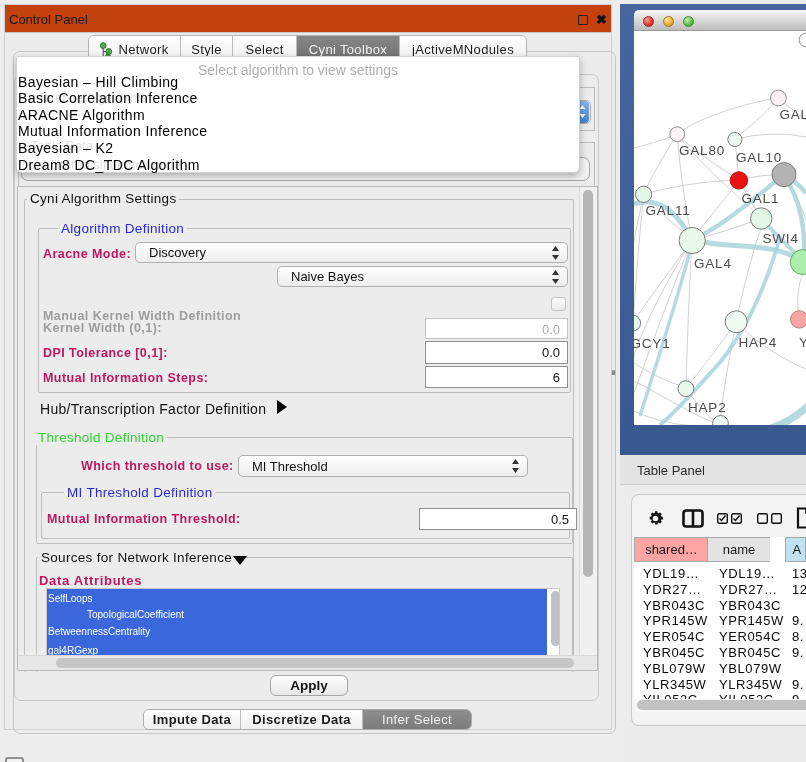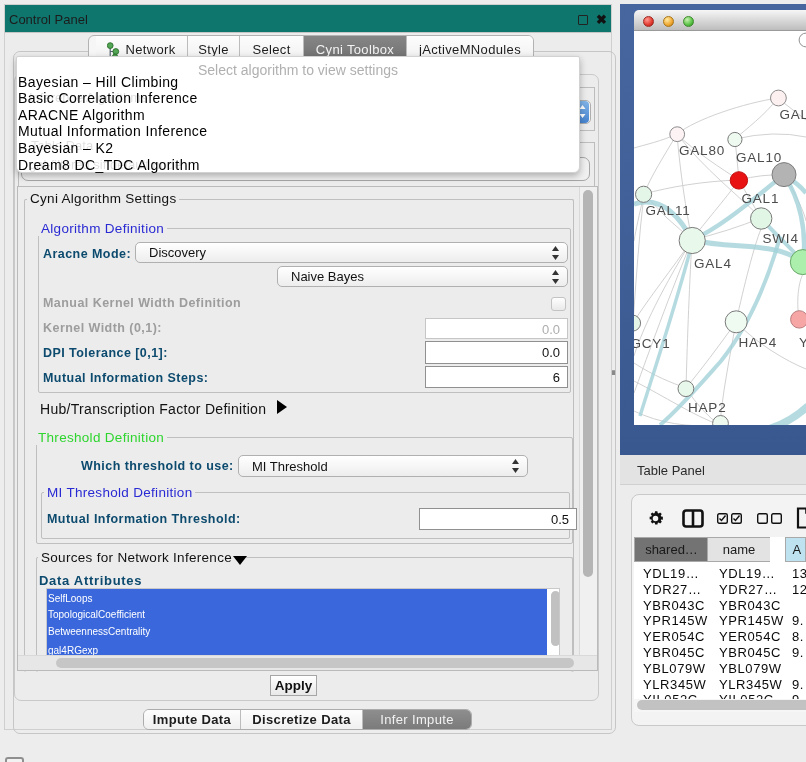--- a/index.html
+++ b/index.html
@@ -1,64 +1,64 @@
 <!DOCTYPE html>
 <html><head>
 <meta charset="utf-8">
 <style>
 * { margin:0; padding:0; box-sizing:border-box; }
 html,body { width:806px; height:762px; background:#ededed; font-family:"Liberation Sans", sans-serif; overflow:hidden; position:relative; }
 
 #win { position:absolute; left:4px; top:4px; width:608px; height:726px; background:#ececec; border:1px solid #cfcfcf; }
-#titlebar { position:absolute; left:0; top:0; width:100%; height:28px; background:#0f766e; border-bottom:1px solid #c5c5c5; }
+#titlebar { position:absolute; left:0; top:0; width:100%; height:28px; background:#c2410c; border-bottom:1px solid #c5c5c5; }
 #titlebar .t { position:absolute; left:4px; top:7px; font-size:13px; color:#1c1c1c; }
 #titlebar .flt { position:absolute; left:573px; top:10px; width:10px; height:10px; border:1.5px solid #222; border-radius:1px; }
 #titlebar .cls { position:absolute; left:591px; top:7px; font-size:13px; font-weight:bold; color:#111; }
 
 #contentborder { position:absolute; left:8px; top:46px; width:603px; height:683px; border:1px solid #c6c6c6; border-radius:7px; }
 
-.tabs { position:absolute; top:35px; left:88px; height:28px; display:flex; border:1px solid #b2b2b2; border-radius:6px 6px 0 0; overflow:hidden; background:#f6f6f6;padding-left:7px; }
+.tabs { position:absolute; top:35px; left:88px; height:28px; display:flex; border:1px solid #b2b2b2; border-radius:6px 6px 0 0; overflow:hidden; background:#f6f6f6; }
 .tab { height:100%; display:flex; align-items:center; justify-content:center; font-size:13px; letter-spacing:0.35px; color:#1d1d1d; background:linear-gradient(#fdfdfd,#f0f0f0); border-right:1px solid #bcbcbc; padding:0; }
 .tab:last-child { border-right:none; }
 .tab.sel { background:linear-gradient(#868686,#6f6f6f); color:#f4f4f4; }
 
 #innerpanel { position:absolute; left:14px; top:74px; width:585px; height:627px; border:1px solid #c9c9c9; border-radius:7px; background:#ececec; }
 
 .ghostbox { position:absolute; border:1px solid #bdbdbd; }
 .ghostcombo { position:absolute; left:21px; top:100px; width:570px; height:24px; background:#f5f5f5; border:1px solid #aeaeae; border-radius:5px; }
 .ghostcombo .blue { position:absolute; right:1px; top:0px; width:13px; height:22px; background:linear-gradient(#82b4e8,#4683cf); border-radius:0 4px 4px 0; }
 .ghostfield { position:absolute; left:21px; top:157px; width:569px; height:24px; background:#f0f0f0; border:1px solid #a6a6a6; border-radius:7px; }
 
 #scrollc { position:absolute; left:17px; top:186px; width:581px; height:485px; border:1px solid #bababa; background:#ececec; }
 
 .tborder { position:absolute; border:1px solid #bfbfbf; border-radius:2px; }
 .ttitle { position:absolute; font-size:13.5px; letter-spacing:0.3px; background:#ececec; padding:0 3px; color:#111; white-space:nowrap; }
-.blue-t { color:#2a2ad4; }
+.blue-t { color:#2a2ad4;margin-left:20px; }
 .green-t { color:#2ed52e; }
-label.b { position:absolute; font-size:12.5px; letter-spacing:0.45px; font-weight:bold; color:#0c4a6e; white-space:nowrap; }
+label.b { position:absolute; font-size:12.5px; letter-spacing:0.45px; font-weight:bold; color:#be185d; white-space:nowrap; }
 label.dis { color:#9d9d9d; }
 
 .combo { position:absolute; background:linear-gradient(#ffffff,#ededed); border:1px solid #b0b0b0; border-radius:5px; font-size:13px; color:#111; display:flex; align-items:center; }
 .combo .txt { padding-left:13px; }
 .combo .arr { position:absolute; right:7px; top:2px; width:9px; height:16px; }
 .field { position:absolute; background:#fff; border:1px solid #909090; font-size:13px; color:#111; text-align:right; padding:3px 7px 0 0; }
 .field.dis { border-color:#c6c6c6; color:#adadad; }
 .checkbox { position:absolute; width:15px; height:14px; background:linear-gradient(#fefefe,#e9e9e9); border:1px solid #c3c3c3; border-radius:3px; }
 
 #attrlist { position:absolute; left:28px; top:401px; width:514px; height:69px; background:#fff; border:1px solid #c9c9c9; overflow:hidden; }
 #attrlist .sel { position:absolute; left:0; top:0; width:500px; height:100%; background:#3a67db; }
 #attrlist .it { position:absolute; left:1px; font-size:10px; color:#fff; white-space:nowrap; }
 #attrlist .vthumb { position:absolute; left:504px; top:2px; width:9px; height:55px; background:#c1c1c1; border-radius:5px; }
 
 #vsb { position:absolute; right:0; top:0; width:18px; height:468px; background:#f0f0f0; border-left:1px solid #d9d9d9; }
 #vsb .th { position:absolute; left:3px; top:3px; width:10px; height:387px; background:#b5b5b5; border-radius:6px; }
 #hsb { position:absolute; left:0; bottom:0; width:100%; height:15px; background:#e7e7e7; border-top:1px solid #d9d9d9; }
 #hsb .th { position:absolute; left:38px; top:2px; width:518px; height:10px; background:#c6c6c6; border-radius:6px; }
 
-#apply { position:absolute; left:270px; top:675px; width:47px; height:21px; background:linear-gradient(#ffffff,#e8e8e8); border:1px solid #a6a6a6; border-radius:0; font-size:13.5px; font-weight:600; color:#111; text-align:center; line-height:19px; }
+#apply { position:absolute; left:270px; top:675px; width:78px; height:21px; background:linear-gradient(#ffffff,#e8e8e8); border:1px solid #a6a6a6; border-radius:6px; font-size:13.5px; font-weight:600; color:#111; text-align:center; line-height:19px; }
 
 #btabs { position:absolute; left:143px; top:709px; height:21px; display:flex; border:1px solid #acacac; border-radius:6px; overflow:hidden; }
 #btabs .tab { font-weight:bold; font-size:13px; }
 #btabs .tab.sel { background:linear-gradient(#8e8e8e,#7b7b7b); color:#f2f2f2; font-weight:normal; }
 
 #popup { position:absolute; left:16px; top:56px; width:564px; height:117px; background:#fff; border:1px solid #d2d2d2; border-radius:2px 2px 6px 6px; box-shadow:0 3px 7px rgba(0,0,0,0.28); }
 #popup .hd { position:absolute; top:5px; width:100%; text-align:center; font-size:14px; color:#b0b0b0; }
 #popup .it { position:absolute; left:1px; font-size:14px; letter-spacing:0.4px; color:#000; white-space:nowrap; }
 #popup .ghost { position:absolute; font-size:13px; color:#000; opacity:0.12; white-space:nowrap; }
 
@@ -130,21 +130,21 @@
           <path d="M4.5 15 L8 10 L1 10 Z" fill="#333"></path>
         </svg>
       </div>
     <div class="combo" style="left:259px;top:79px;width:291px;height:21px;">
         <span class="txt">Naive Bayes</span>
         <svg class="arr" viewBox="0 0 9 16">
           <path d="M4.5 1 L8 6 L1 6 Z" fill="#333"></path>
           <path d="M4.5 15 L8 10 L1 10 Z" fill="#333"></path>
         </svg>
       </div>
-    <label class="b dis" style="left:25px;top:109px;">Manual Kernel Width Definition</label>
+    <label class="b dis" style="left:25px;top:122px;">Manual Kernel Width Definition</label>
     <div class="checkbox" style="left:533px;top:110px;"></div>
     <label class="b dis" style="left:25px;top:134px;">Kernel Width (0,1):</label>
     <div class="field dis" style="left:407px;top:131px;width:143px;height:21px;">0.0</div>
     <label class="b" style="left:25px;top:159px;">DPI Tolerance [0,1]:</label>
     <div class="field" style="left:407px;top:154px;width:143px;height:23px;">0.0</div>
     <label class="b" style="left:25px;top:184px;">Mutual Information Steps:</label>
     <div class="field" style="left:407px;top:179px;width:143px;height:22px;">6</div>
 
     <div style="position:absolute;left:22px;top:214px;font-size:14px;letter-spacing:0.3px;color:#111;">Hub/Transcription Factor Definition</div>
     <div style="position:absolute;left:259px;top:213px;width:0;height:0;border-left:10px solid #000;border-top:7px solid transparent;border-bottom:7px solid transparent;"></div>
@@ -164,37 +164,37 @@
     <label class="b" style="left:29px;top:325px;">Mutual Information Threshold:</label>
     <div class="field" style="left:401px;top:321px;width:158px;height:22px;">0.5</div>
 
     <div class="tborder" style="left:18px;top:370px;width:537px;height:115px;border-bottom:none;"></div>
     <div class="ttitle" style="left:20px;top:363px;">Sources for Network Inference</div>
     <div style="position:absolute;left:215px;top:369px;width:0;height:0;border-top:9px solid #000;border-left:7px solid transparent;border-right:7px solid transparent;"></div>
     <label class="b" style="left:21px;top:386px;font-size:13px;letter-spacing:0.7px;">Data Attributes</label>
     <div id="attrlist">
       <div class="sel"></div>
       <div class="it" style="top:4px;">SelfLoops</div>
-      <div class="it" style="top:20px;">TopologicalCoefficient</div>
+      <div class="it" style="top:20px;padding-left:39px;">TopologicalCoefficient</div>
       <div class="it" style="top:37px;">BetweennessCentrality</div>
       <div class="it" style="top:56px;">gal4RGexp</div>
       <div class="vthumb"></div>
     </div>
     <div id="vsb">
         <div class="th"></div>
       </div>
     <div id="hsb">
         <div class="th"></div>
       </div>
   </div>
   <div id="apply">Apply</div>
   <div id="btabs">
     <div class="tab" style="width:97px;">Impute Data</div>
     <div class="tab" style="width:122px;">Discretize Data</div>
-    <div class="tab sel" style="width:108px;">Infer Impute</div>
+    <div class="tab sel" style="width:108px;">Infer Select</div>
   </div>
 </div>
 <div id="grip">▖</div>
 <div id="desktop"></div>
 <div id="netwin-tb">
   <div class="light" style="left:9px; background:radial-gradient(circle at 35% 30%, #ff9890, #e33a30 60%, #9c1f17); border:0.5px solid #9c2a22;"></div>
   <div class="light" style="left:29px; background:radial-gradient(circle at 35% 30%, #ffe9a0, #f0a832 60%, #b06f10); border:0.5px solid #a97718;"></div>
   <div class="light" style="left:49px; background:radial-gradient(circle at 35% 30%, #c8f0b0, #58c244 60%, #2e8420); border:0.5px solid #3d8a2e;"></div>
 </div>
 <div id="canvas">
@@ -298,21 +298,21 @@
   <svg width="26" height="11" viewBox="0 0 26 11" style="position:absolute;left:125px;top:18px;">
       <rect x="0.7" y="0.7" width="9.6" height="9.6" rx="1.5" fill="none" stroke="#111" stroke-width="1.4"></rect>
       <rect x="14.7" y="0.7" width="9.6" height="9.6" rx="1.5" fill="none" stroke="#111" stroke-width="1.4"></rect>
     </svg>
   <svg width="16" height="22" viewBox="0 0 16 22" style="position:absolute;left:164px;top:12px;">
       <path d="M2 1.5 h8 l4.5 4.5 v14.5 h-12.5 z" fill="none" stroke="#111" stroke-width="2.2"></path>
       <path d="M10 1.5 v4.5 h4.5" fill="none" stroke="#111" stroke-width="1.6"></path>
     </svg>
 </div>
 <div id="ttable">
-  <div class="hcell" style="left:0px;width:74px;background:#737373;">shared…</div>
+  <div class="hcell" style="left:0px;width:74px;background:#fca5a5;">shared…</div>
   <div class="hcell" style="left:73px;width:63px;background:#e3e3e3;">name</div>
   <div class="hcell" style="left:151px;width:21px;background:#bfe2f1;border-right:1px solid #a9a9a9;"> A</div>
   <div class="trow" style="left:9px;top:29px;">YDL19…</div>
     <div class="trow" style="left:85px;top:29px;">YDL19…</div>
     <div class="trow" style="left:158px;top:29px;">13</div>
   <div class="trow" style="left:9px;top:44.8px;">YDR27…</div>
     <div class="trow" style="left:85px;top:44.8px;">YDR27…</div>
     <div class="trow" style="left:158px;top:44.8px;">12</div>
   <div class="trow" style="left:9px;top:60.6px;">YBR043C</div>
     <div class="trow" style="left:85px;top:60.6px;">YBR043C</div>

